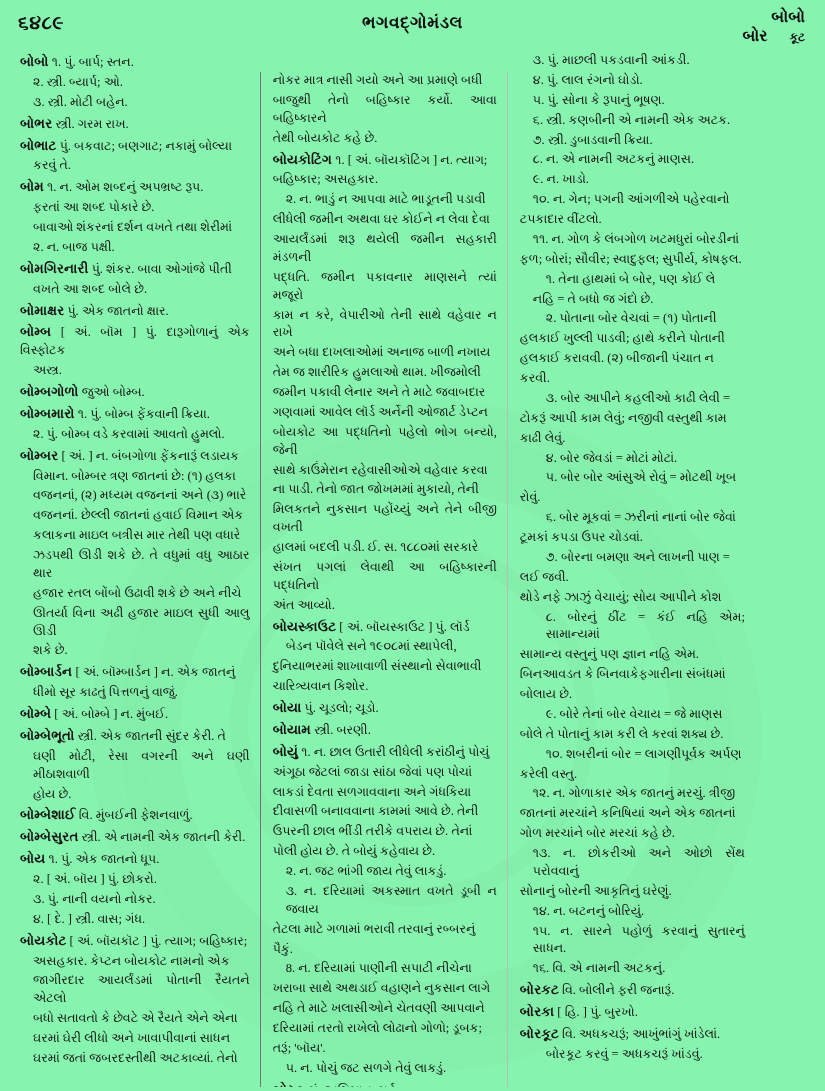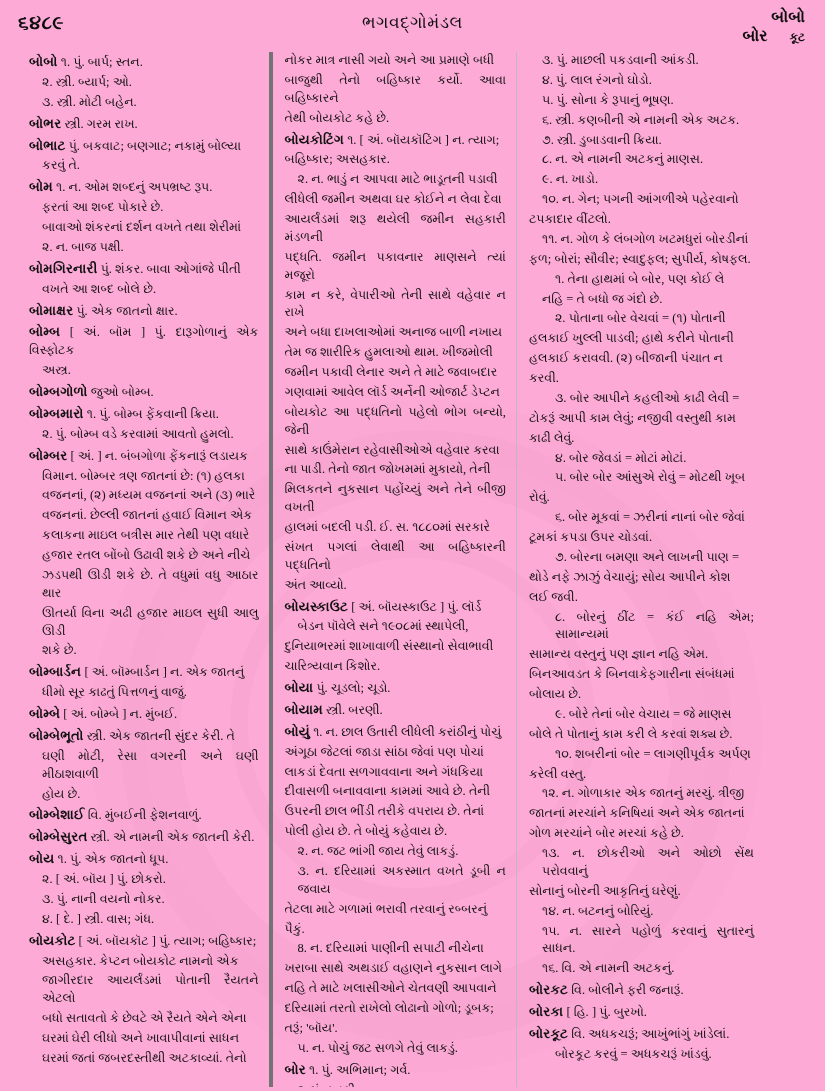--- a/index.html
+++ b/index.html
@@ -7,21 +7,21 @@
     padding: 0;
     background: #ffffff;
   }
   body {
     font-family: "Liberation Serif", "DejaVu Serif", serif;
   }
   .page {
     position: relative;
     width: 825px;
     height: 1091px;
-    background: #f9a8d4;
+    background: #86efac;
     overflow: hidden;
     box-sizing: border-box;
     filter: contrast(1.04);
   }
   
   .watermark {
     position: absolute;
     left: 120px;
     top: 430px;
     width: 560px;
@@ -60,21 +60,21 @@
     letter-spacing: 0.5px;
     color: #111;
   }
   .book-title {
     position: absolute;
     left: 0;
     top: 13px;
     width: 825px;
     text-align: center;
     font-size: 17px;
-    font-weight: normal;
+    font-weight: bold;
     color: #111;
     letter-spacing: 0.5px;
   }
   .running-head {
     position: absolute;
     right: 20px;
     top: 8px;
     text-align: right;
     line-height: 1.18;
   }
@@ -90,35 +90,35 @@
   }
   .running-head .rh-bot .small {
     font-size: 12px;
     font-weight: bold;
     margin-left: 22px;
   }
 
   
   .columns {
     position: absolute;
-    left: 17px;
+    left: 8px;
     top: 52px;
     width: 747px;
     height: 1035px;
     display: flex;
     font-family: Liberation Serif, serif;
   }
   .col {
     position: relative;
     box-sizing: border-box;
     padding: 0 10px 0 12px;
     overflow: hidden;
   }
   .col-left   { width: 278px; }
-  .col-mid    { width: 274px; border-left: 4px solid #737373; border-right: 1px solid #b9b9b9; }
+  .col-mid    { width: 274px; border-left: 1px solid #737373; border-right: 1px solid #b9b9b9; margin-top: 20px; }
   .col-right  { width: 273px; }
 
   .entry {
     margin: 0 0 2px 0;
     font-size: 12.6px;
     line-height: 1.42;
     color: #151515;
     text-align: justify;
     text-justify: inter-word;
   }
@@ -173,22 +173,22 @@
         <div class="entry head"><span class="hw">બોમ્બ</span><span> [ અં. બૉમ ] પું. દારૂગોળાનું એક વિસ્ફોટક</span></div>
         <div class="entry sub">અસ્ત્ર.</div>
         <div class="entry head"><span class="hw">બોમ્બગોળો</span><span> જુઓ બોમ્બ.</span></div>
         <div class="entry head"><span class="hw">બોમ્બમારો</span><span> ૧. પું. બોમ્બ ફેંકવાની ક્રિયા.</span></div>
         <div class="entry sub">૨. પું. બોમ્બ વડે કરવામાં આવતો હુમલો.</div>
         <div class="entry head"><span class="hw">બોમ્બર</span><span> [ અં. ] ન. બંબગોળા ફેંકનારૂં લડાયક</span></div>
         <div class="entry sub">વિમાન. બોમ્બર ત્રણ જાતનાં છે: (૧) હલકા</div>
         <div class="entry sub">વજનનાં, (૨) મધ્યમ વજનનાં અને (૩) ભારે</div>
         <div class="entry sub">વજનનાં. છેલ્લી જાતનાં હવાઈ વિમાન એક</div>
         <div class="entry sub">કલાકના માઇલ બત્રીસ માર તેથી પણ વધારે</div>
+        <div class="entry sub">ઝડપથી ઊડી શકે છે. તે વધુમાં વધુ આઠાર થાર</div>
         <div class="entry sub">હજાર રતલ બોંબો ઉઢાવી શકે છે અને નીચે</div>
-        <div class="entry sub">ઝડપથી ઊડી શકે છે. તે વધુમાં વધુ આઠાર થાર</div>
         <div class="entry sub">ઊતર્યા વિના અઢી હજાર માઇલ સુધી આલુ ઊડી</div>
         <div class="entry sub">શકે છે.</div>
         <div class="entry head"><span class="hw">બોમ્બાર્ડન</span><span> [ અં. બૉમ્બાર્ડન ] ન. એક જાતનું</span></div>
         <div class="entry sub">ધીમો સૂર કાઢતું પિત્તળનું વાજું.</div>
         <div class="entry head"><span class="hw">બોમ્બે</span><span> [ અં. બોમ્બે ] ન. મુંબઈ.</span></div>
         <div class="entry head"><span class="hw">બોમ્બેભૂતો</span><span> સ્ત્રી. એક જાતની સુંદર કેરી. તે</span></div>
         <div class="entry sub">ઘણી મોટી, રેસા વગરની અને ઘણી મીઠાશવાળી</div>
         <div class="entry sub">હોય છે.</div>
         <div class="entry head"><span class="hw">બોમ્બેશાઈ</span><span> વિ. મુંબઈની ફેશનવાળું.</span></div>
         <div class="entry head"><span class="hw">બોમ્બેસુરત</span><span> સ્ત્રી. એ નામની એક જાતની કેરી.</span></div>
@@ -270,22 +270,22 @@
         <div class="entry">કરવી.</div>
         <div class="entry sub2">૩. બોર આપીને કહલીઓ કાઢી લેવી =</div>
         <div class="entry">ટોકરૂં આપી કામ લેવું; નજીવી વસ્તુથી કામ</div>
         <div class="entry">કાઢી લેવું.</div>
         <div class="entry sub2">૪. બોર જેવડાં = મોટાં મોટાં.</div>
         <div class="entry sub2">૫. બોર બોર આંસુએ રોવું = મોટથી ખૂબ</div>
         <div class="entry">રોવું.</div>
         <div class="entry sub2">૬. બોર મૂકવાં = ઝરીનાં નાનાં બોર જેવાં</div>
         <div class="entry">ટૂમકાં કપડા ઉપર ચોડવાં.</div>
         <div class="entry sub2">૭. બોરના બમણા અને લાખની પાણ =</div>
+        <div class="entry">લઈ જવી.</div>
         <div class="entry">થોડે નફે ઝાઝું વેચાયું; સોય આપીને કોશ</div>
-        <div class="entry">લઈ જવી.</div>
         <div class="entry sub2">૮. બોરનું ઠીંટ = કંઈ નહિ એમ; સામાન્યમાં</div>
         <div class="entry">સામાન્ય વસ્તુનું પણ જ્ઞાન નહિ એમ.</div>
         <div class="entry">બિનઆવડત કે બિનવાકેફગારીના સંબંધમાં</div>
         <div class="entry">બોલાય છે.</div>
         <div class="entry sub2">૯. બોરે તેનાં બોર વેચાય = જે માણસ</div>
         <div class="entry">બોલે તે પોતાનું કામ કરી લે કરવાં શક્ય છે.</div>
         <div class="entry sub2">૧૦. શબરીનાં બોર = લાગણીપૂર્વક અર્પણ</div>
         <div class="entry">કરેલી વસ્તુ.</div>
         <div class="entry sub">૧૨. ન. ગોળાકાર એક જાતનું મરચું. ત્રીજી</div>
         <div class="entry">જાતનાં મરચાંને કનિષિયાં અને એક જાતનાં</div>

